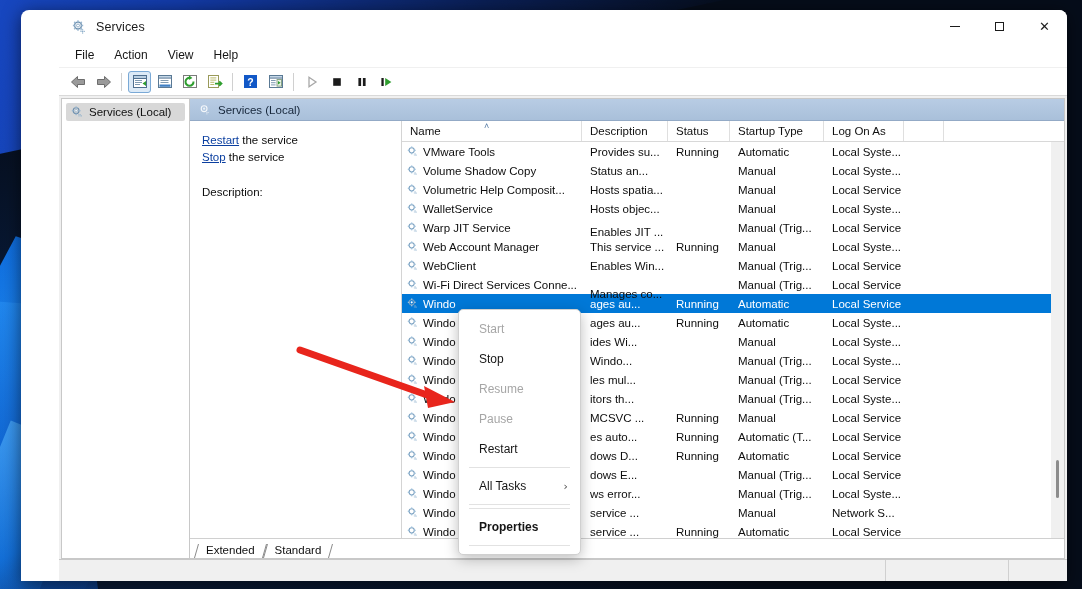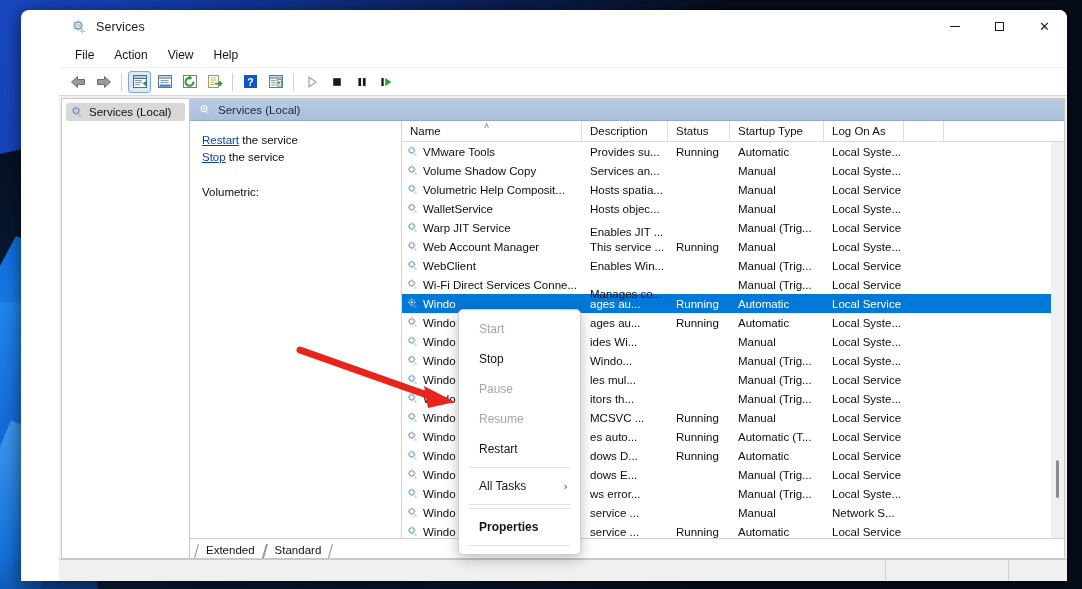--- a/index.html
+++ b/index.html
@@ -470,21 +470,21 @@
         <span>Services (Local)</span>
       </div>
 
       <div class="split">
 
         <div class="descpane">
           <div class="desc-actions">
             <div><span class="desc-link">Restart</span><span> the service</span></div>
             <div><span class="desc-link">Stop</span><span> the service</span></div>
           </div>
-          <div class="desc-label">Volumetric:</div>
+          <div class="desc-label">Description:</div>
         </div>
 
         <div class="listwrap">
           <div class="lheader" id="list-header">
               <div class="lh-cell" style="flex: 0 0 180px;">
                 <span>Name</span>
                 <span class="sortmark">˄</span>
               </div>
               <div class="lh-cell" style="flex: 0 0 86px;">
                 <span>Description</span>
@@ -543,21 +543,21 @@
                       <g fill="#93b5d0">
                         <rect x="9.7" y="10.5" width="1" height="1"></rect>
                         <rect x="11.1" y="10.5" width="1" height="1"></rect>
                         <rect x="9.7" y="11.9" width="1" height="1"></rect>
                         <rect x="11.1" y="11.9" width="1" height="1"></rect>
                         <rect x="12.5" y="11.9" width="1" height="1"></rect>
                       </g>
                     </svg></span>
                   <span>Volume Shadow Copy</span>
                 </div>
-                <div class="lr-cell" style="flex: 0 0 86px;">Services an...</div>
+                <div class="lr-cell" style="flex: 0 0 86px;">Status an...</div>
                 <div class="lr-cell" style="flex: 0 0 62px;"></div>
                 <div class="lr-cell" style="flex: 0 0 94px;">Manual</div>
                 <div class="lr-cell" style="flex: 0 0 80px;">Local Syste...</div>
               </div>
               <div class="lrow">
                 <div class="lr-name lr-cell" style="flex: 0 0 180px; padding-left: 4px;">
                   <span class="svcico"><svg width="13" height="13" viewBox="0 0 16 16">
                       <circle cx="7" cy="6.6" r="3.2" fill="none" stroke="#7aa0c0" stroke-width="1.3"></circle>
                       <g fill="#9ec0da">
                         <rect x="6.2" y="1.8" width="1.6" height="1.9"></rect>
@@ -1070,24 +1070,24 @@
   </div>
 
   <div class="ctxmenu" id="ctxmenu">
       <div class="ctx-item disabled">
         <span>Start</span>
       </div>
       <div class="ctx-item">
         <span>Stop</span>
       </div>
       <div class="ctx-item disabled">
-        <span>Pause</span>
+        <span>Resume</span>
       </div>
       <div class="ctx-item disabled">
-        <span>Resume</span>
+        <span>Pause</span>
       </div>
       <div class="ctx-item">
         <span>Restart</span>
       </div>
       <div class="ctx-sep"></div>
       <div class="ctx-item">
         <span>All Tasks</span>
         <span class="ctx-arrow">›</span>
       </div>
       <div class="ctx-sep"></div>

